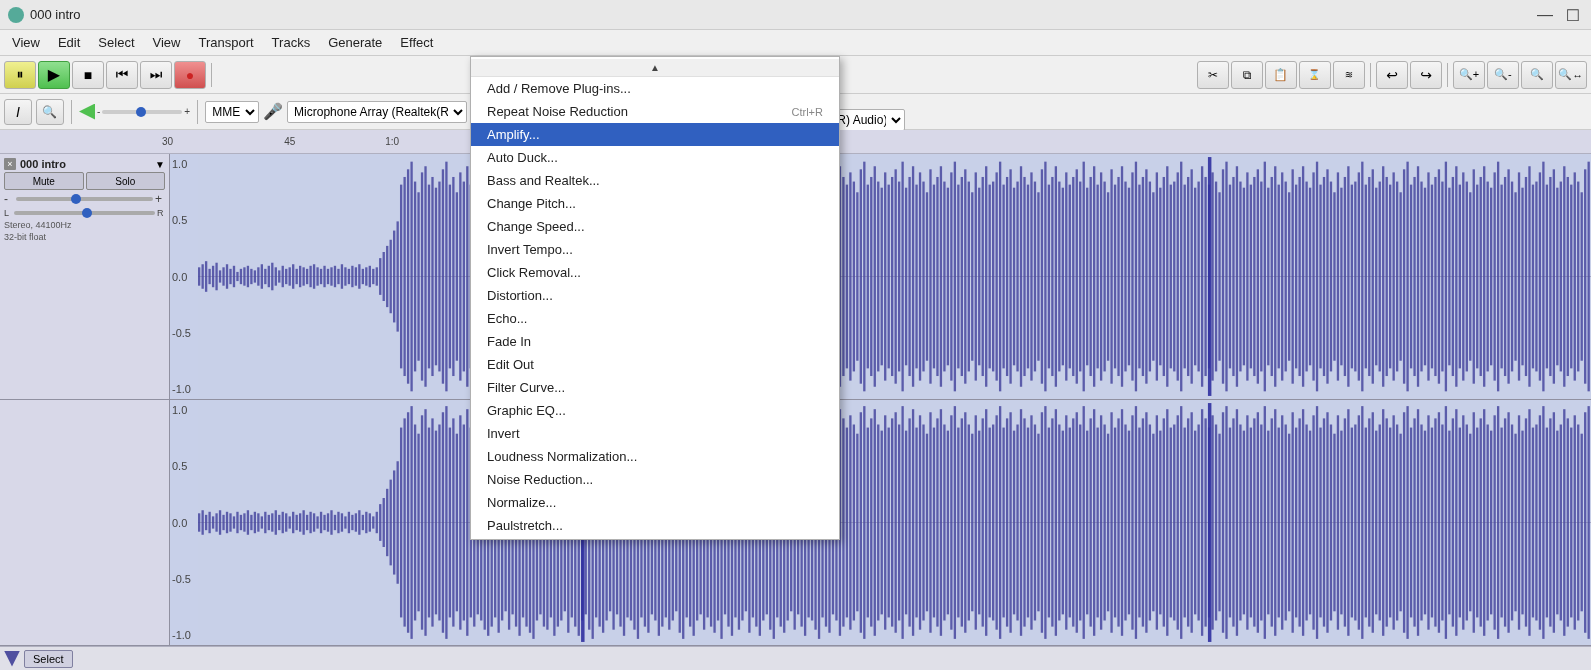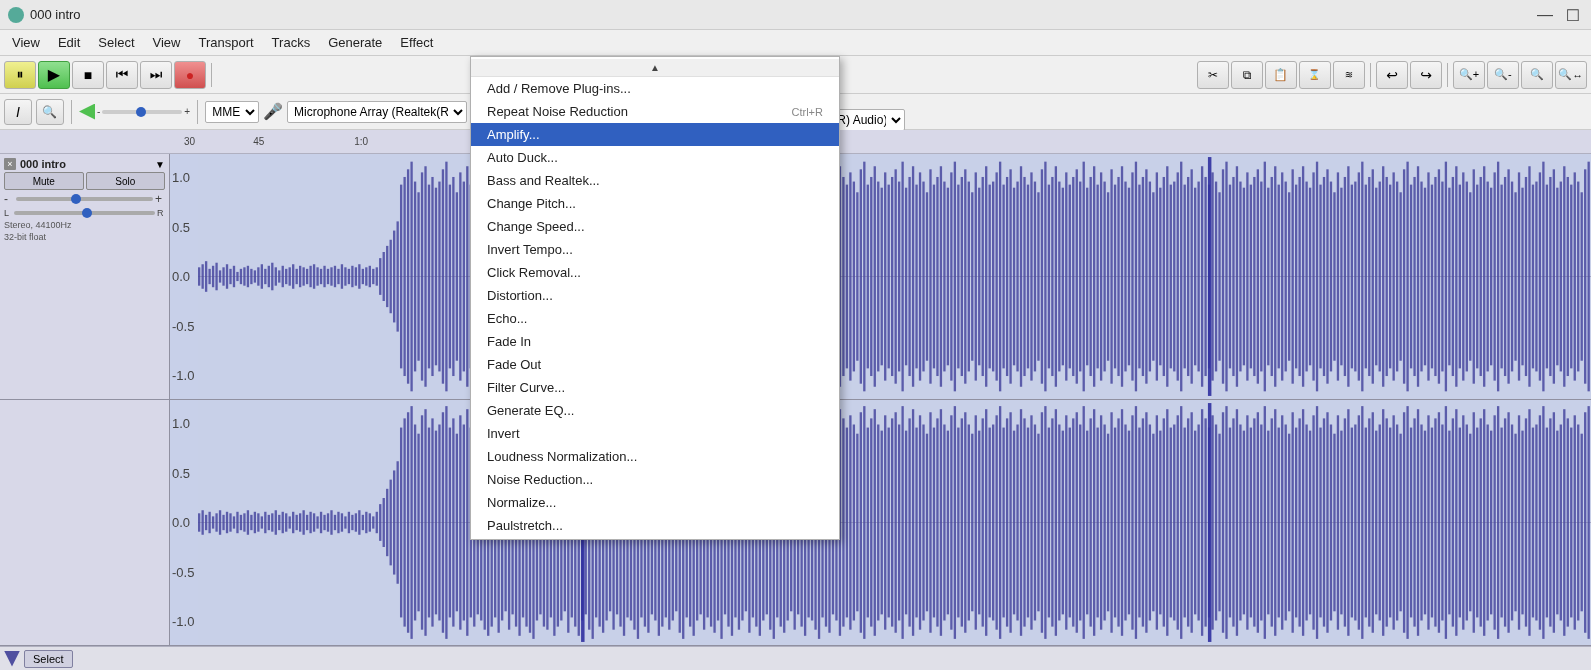--- a/index.html
+++ b/index.html
@@ -273,22 +273,22 @@
     }
     .waveform-labels {
       position: absolute;
       left: 0;
       top: 0;
       bottom: 0;
       width: 28px;
       display: flex;
       flex-direction: column;
       justify-content: space-between;
-      padding: 16px 2px;
-      font-size: 13px;
+      padding: 4px 2px;
+      font-size: 11px;
       color: #444;
       background: rgba(200,208,232,0.8);
       z-index: 1;
     }
     .waveform-canvas {
       position: absolute;
       left: 28px;
       top: 0;
       right: 0;
       bottom: 0;
@@ -464,24 +464,24 @@
 
       <select class="device-select" style="width:160px;margin-left:8px;">
         <option>phone (Realtek(R) Audio)</option>
       </select>
     </div>
   </div>
 </div>
 
 <div id="main-area" style="height:calc(670px - 30px - 26px - 38px - 36px - 24px); display:flex; flex-direction:column;">
 
-  <div id="timeline-ruler" style="height:24px; background:#d8d8e8; border-bottom:1px solid #b0b0c0; display:flex; align-items:center; padding-left:104px; font-size:10px; color:#444; position:relative;">
+  <div id="timeline-ruler" style="height:24px; background:#d8d8e8; border-bottom:1px solid #b0b0c0; display:flex; align-items:center; padding-left:82px; font-size:10px; color:#444; position:relative;">
     <div style="display:flex; width:100%; gap:0;">
       <span style="margin-left:80px;">30</span>
-      <span style="margin-left:58px;">45</span>
+      <span style="margin-left:111px;">45</span>
       <span style="margin-left:90px;">1:0</span>
     </div>
   </div>
 
   <div style="flex:1; display:flex; flex-direction:column; overflow:hidden;">
 
     <div class="track" style="flex:1; display:flex; border-bottom:1px solid #9090a0;">
       <div class="track-controls">
         <div class="track-name-row">
           <button class="track-close-btn">×</button>
@@ -1410,27 +1410,27 @@
   <div class="dropdown-item">
     <span>Distortion...</span>
   </div>
   <div class="dropdown-item">
     <span>Echo...</span>
   </div>
   <div class="dropdown-item">
     <span>Fade In</span>
   </div>
   <div class="dropdown-item">
-    <span>Fade Out</span>
+    <span>Edit Out</span>
   </div>
   <div class="dropdown-item">
     <span>Filter Curve...</span>
   </div>
   <div class="dropdown-item">
-    <span>Generate EQ...</span>
+    <span>Graphic EQ...</span>
   </div>
   <div class="dropdown-item">
     <span>Invert</span>
   </div>
   <div class="dropdown-item">
     <span>Loudness Normalization...</span>
   </div>
   <div class="dropdown-item">
     <span>Noise Reduction...</span>
   </div>

